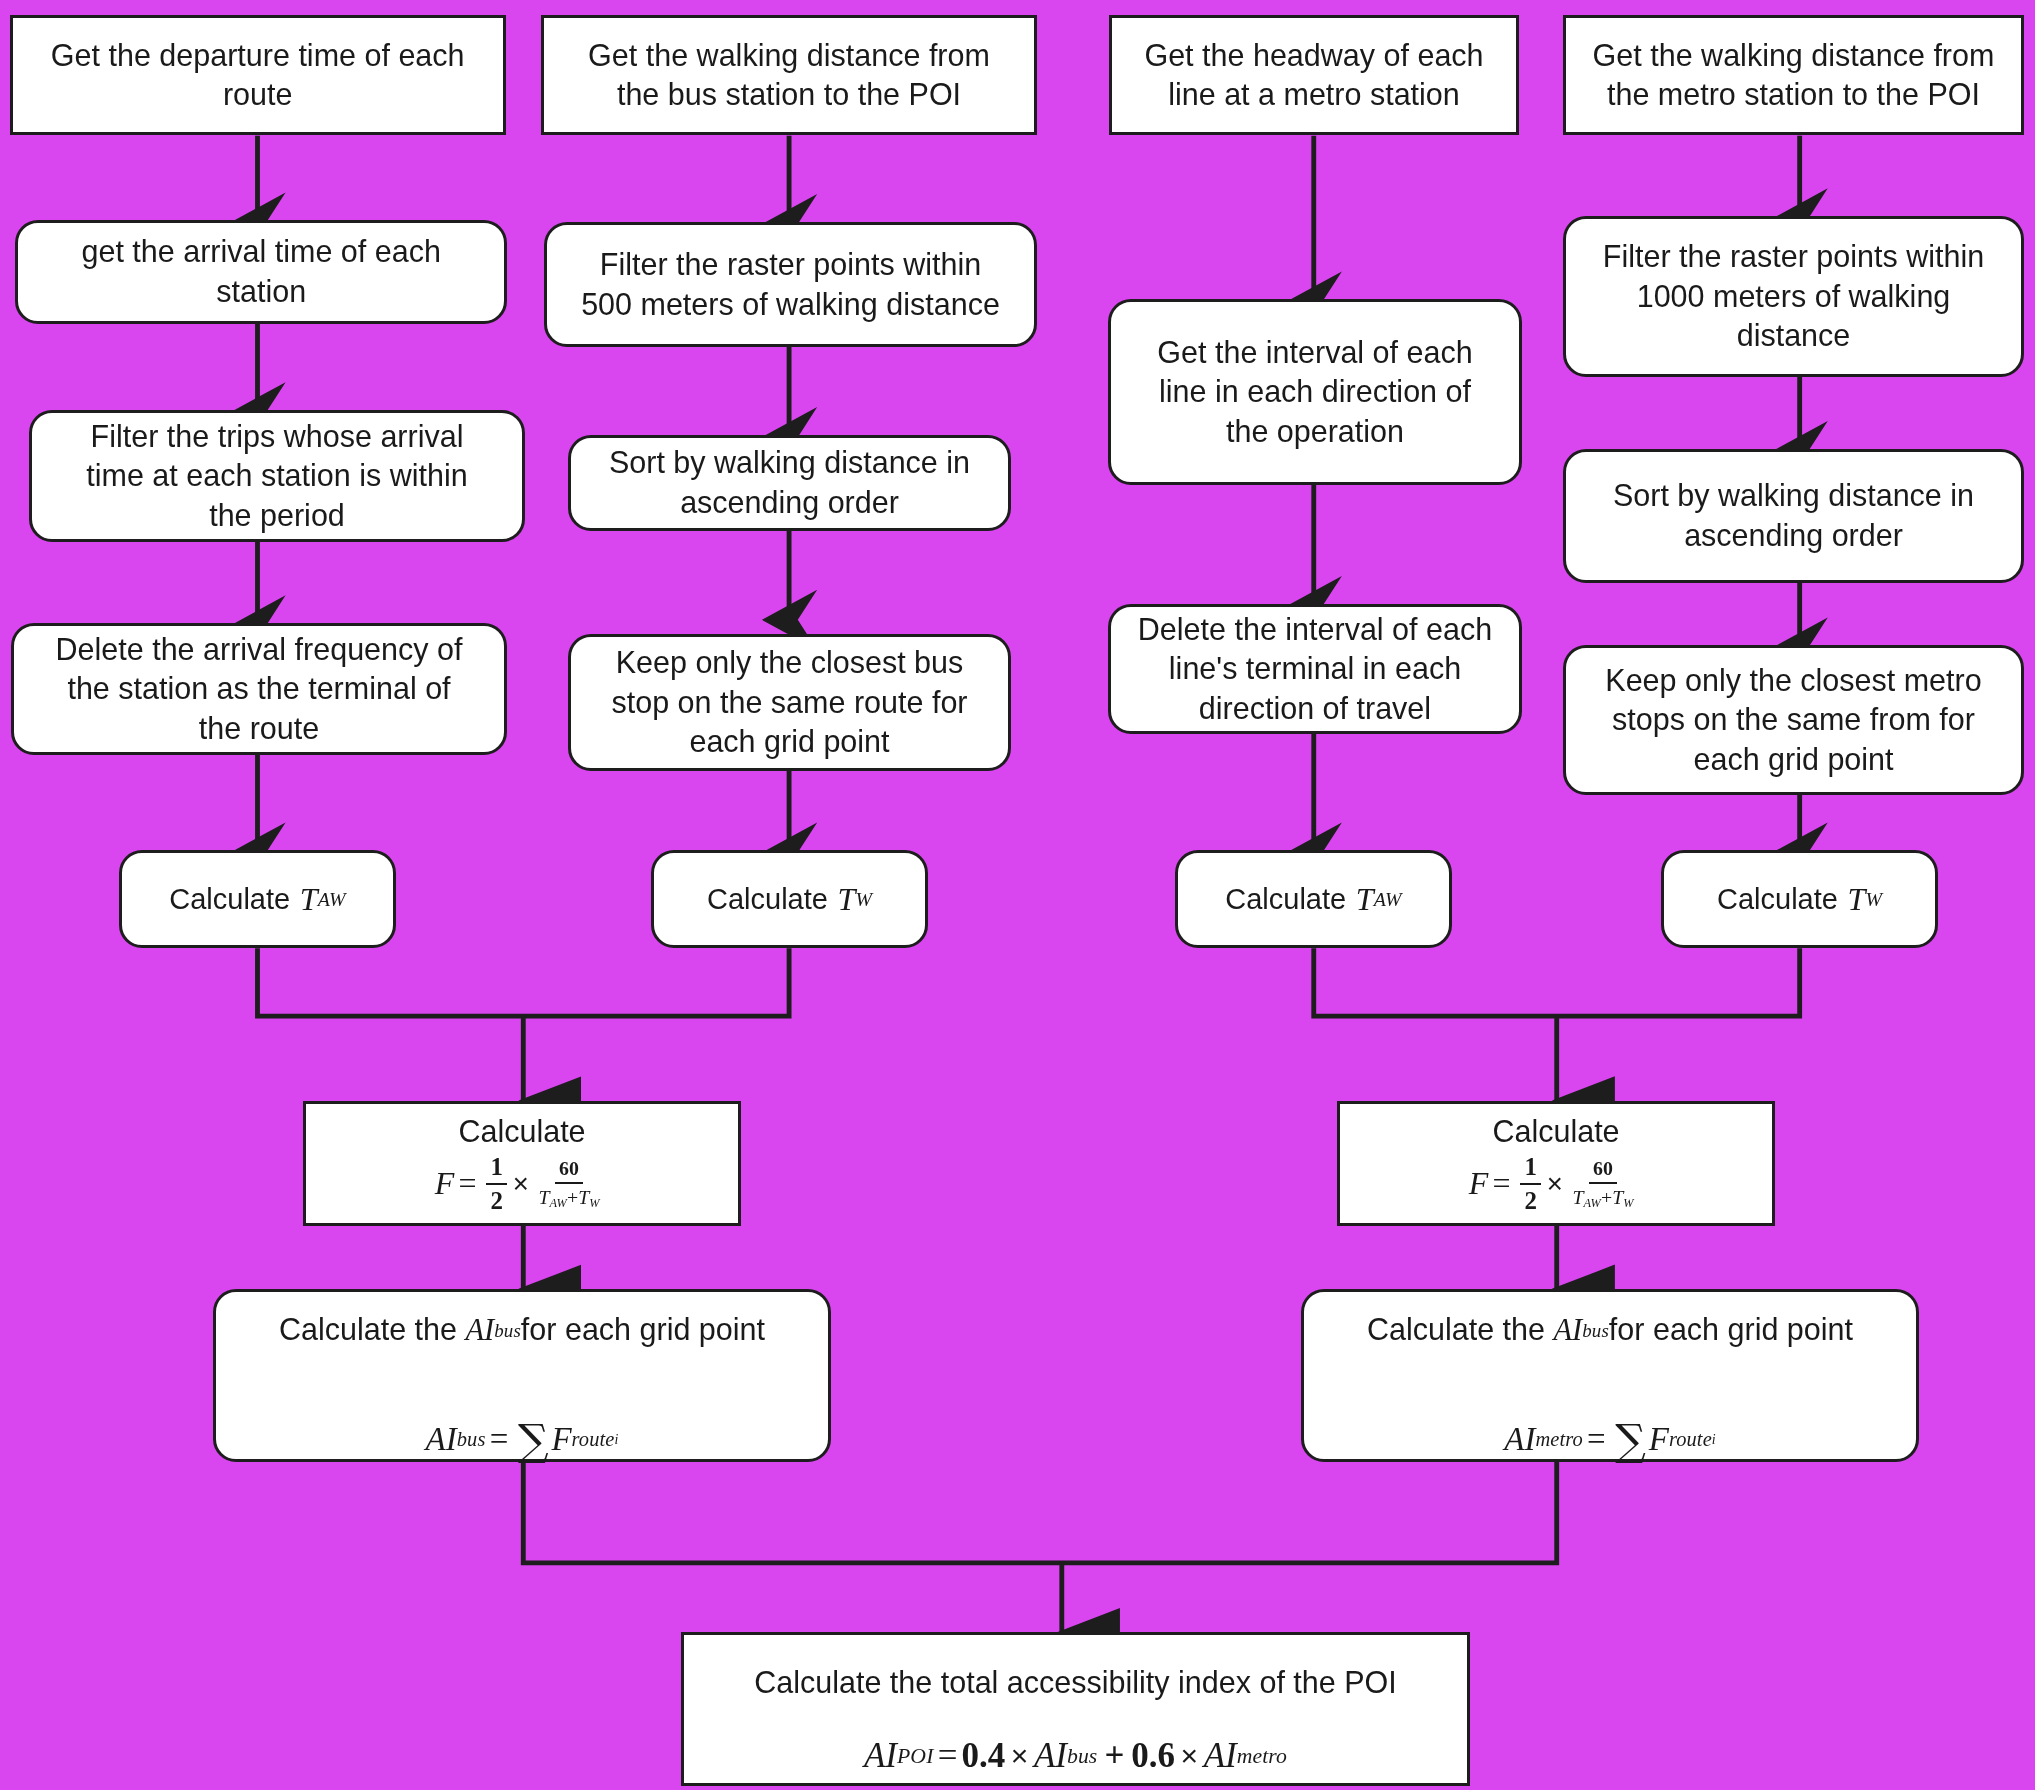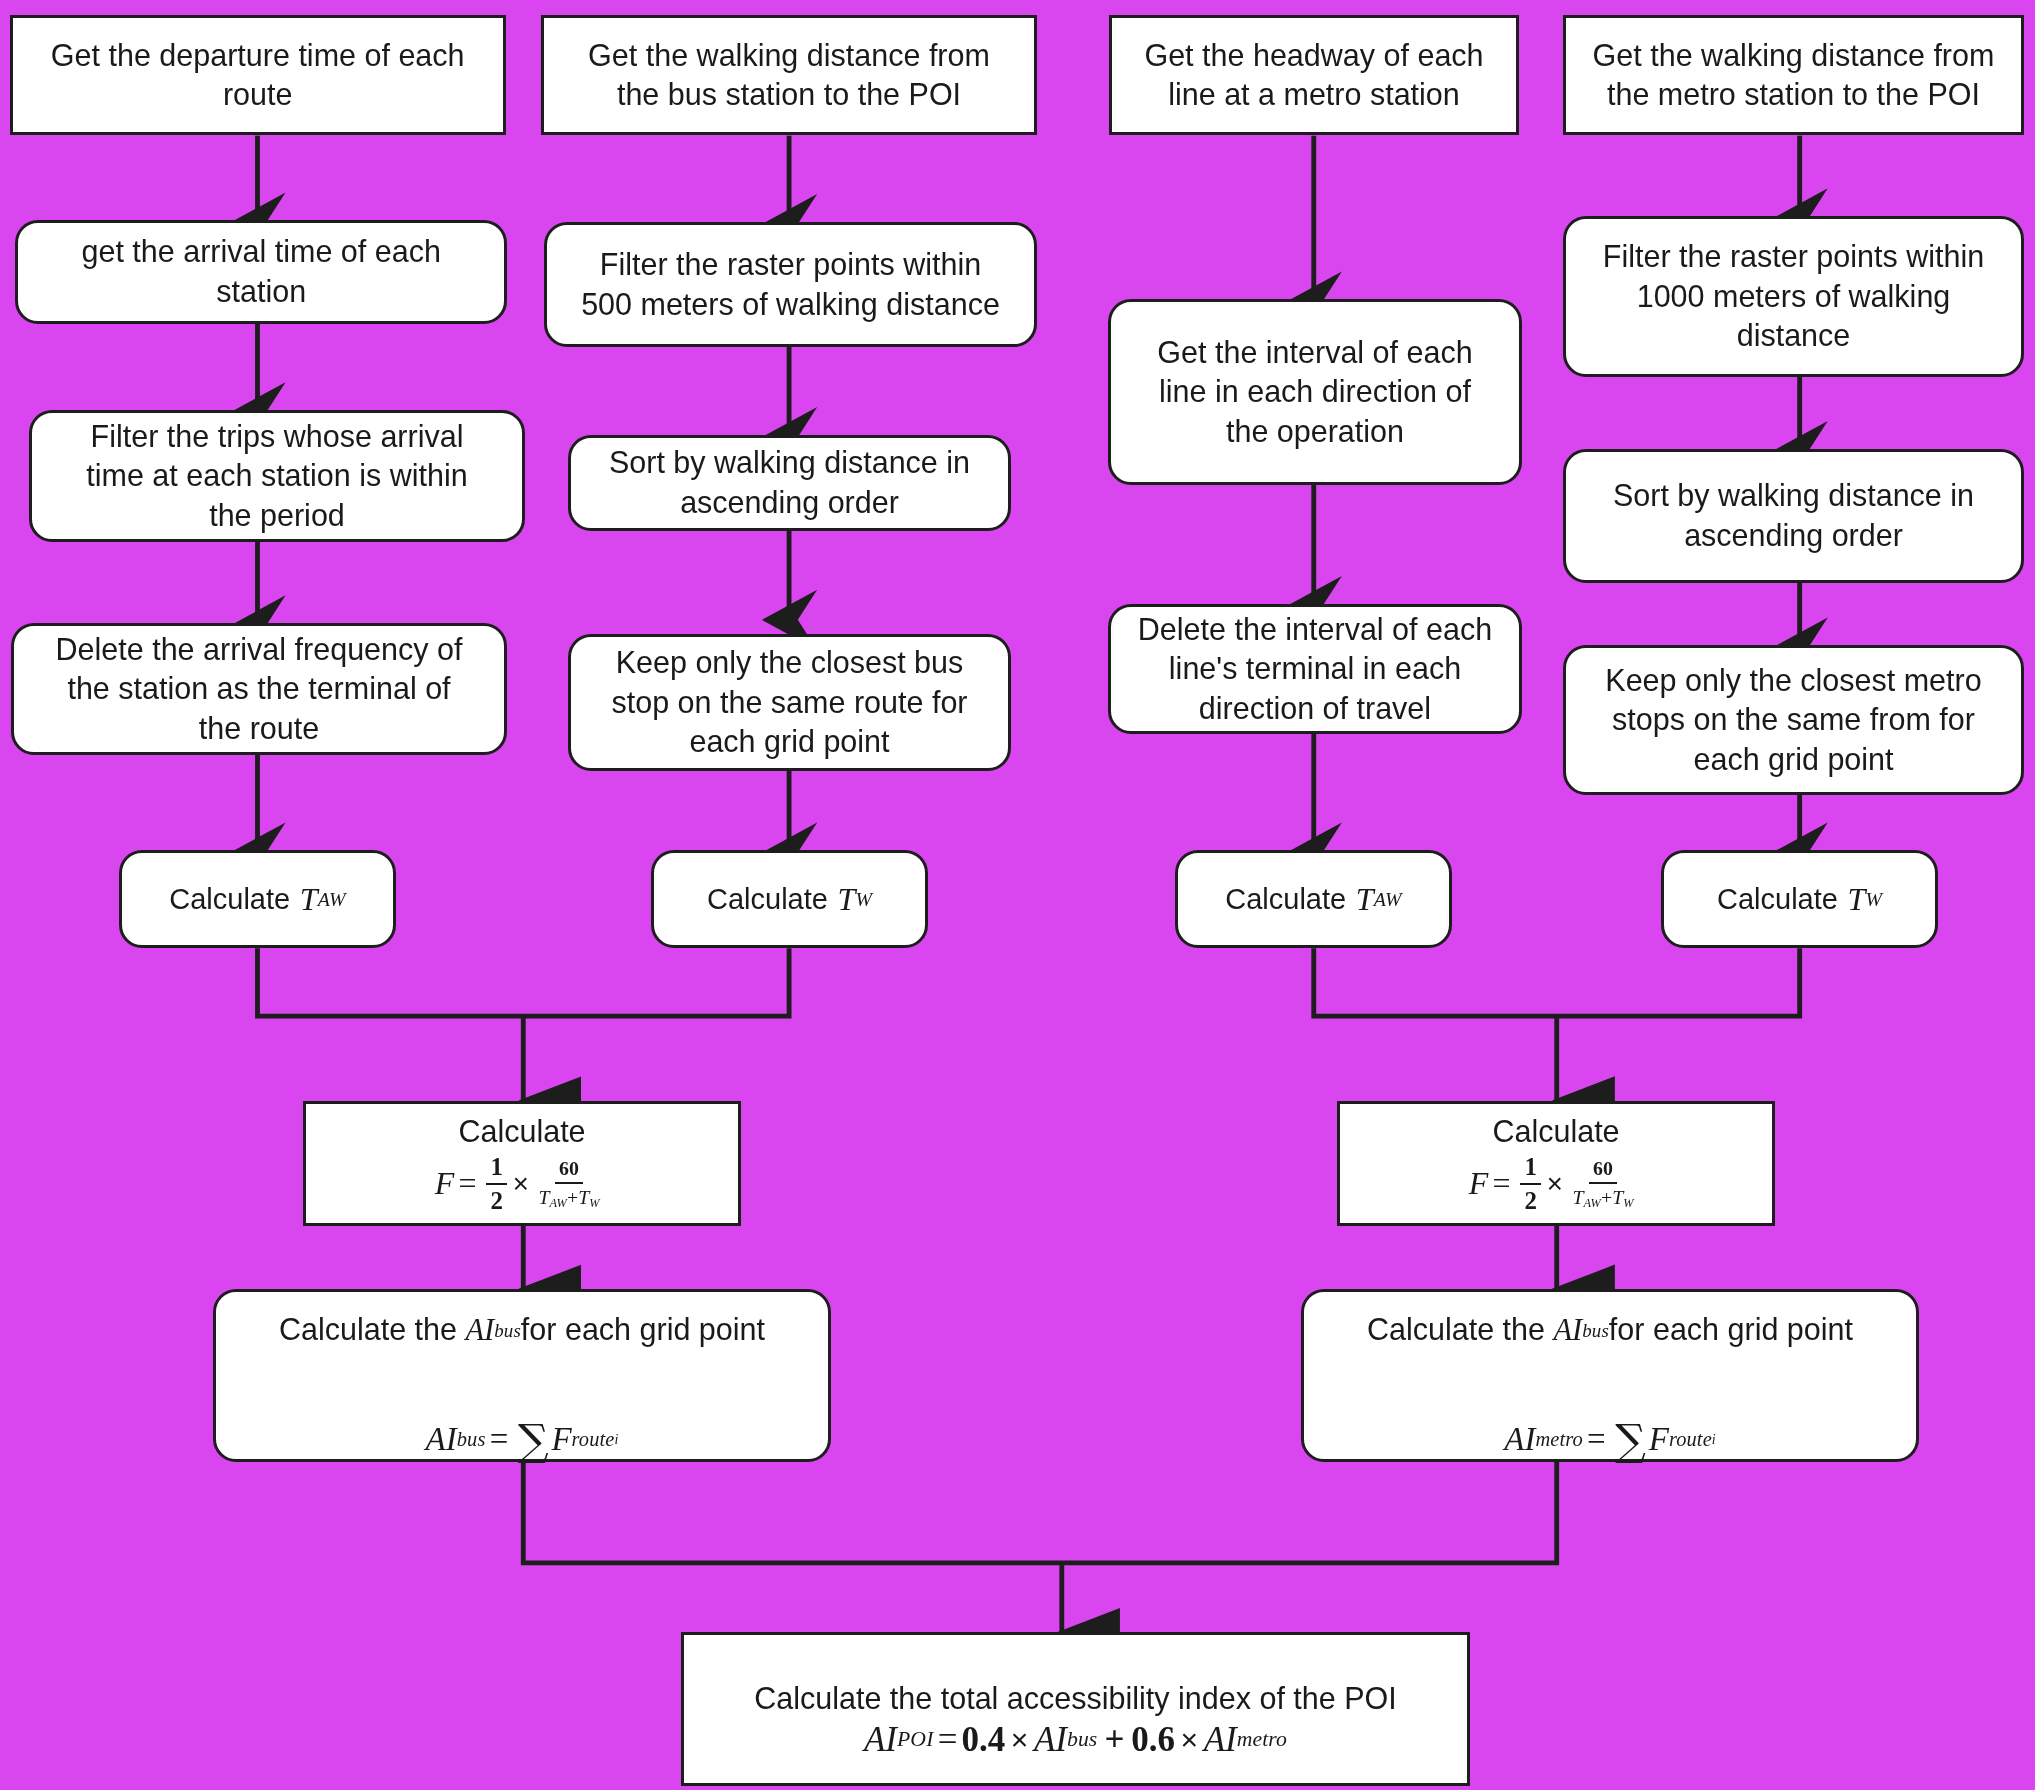--- a/index.html
+++ b/index.html
@@ -338,21 +338,21 @@
           <sub class="s">metro</sub>
         <span class="eq">=</span>
         <span class="sum">∑</span>
         <span>F</span>
           <sub class="s">route</sub>
           <sub class="s" style="font-size:0.42em;vertical-align:-0.45em;">i</sub>
       </span>
     </div>
   </div>
 
-  <div class="node sharp" style="left:681px; top:1632px; width:789px; height:154px; justify-content:center; padding-top:28px;">
+  <div class="node sharp" style="left:681px; top:1632px; width:789px; height:154px; justify-content:space-between; padding-top:28px;">
     <div class="caltitle">Calculate the total accessibility index of the POI</div>
     <div class="mathline">
       <span class="math" style="font-size:35px;">
         <span>AI</span>
           <sub class="s">POI</sub>
         <span class="eq">=</span>
         <span class="bold">0.4</span>
         <span class="times" style="margin:0 5.5px;">×</span>
         <span>AI</span>
           <sub class="s">bus</sub>

